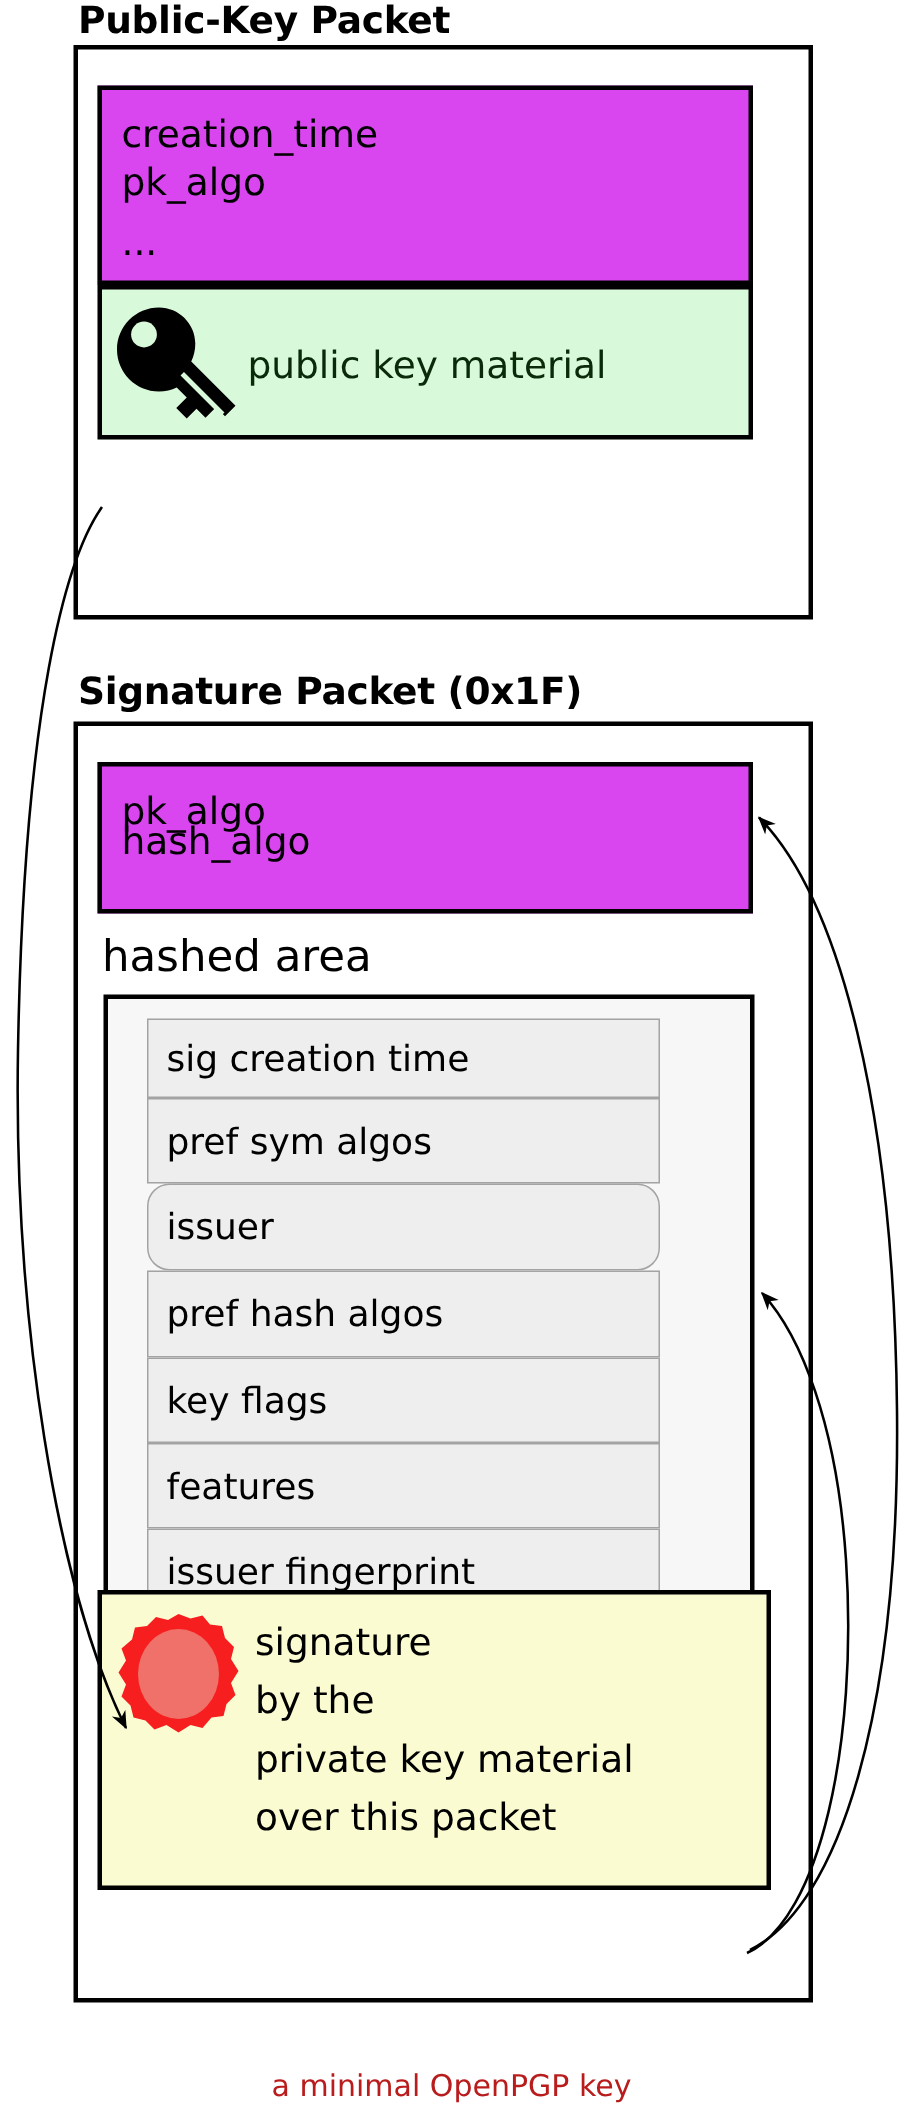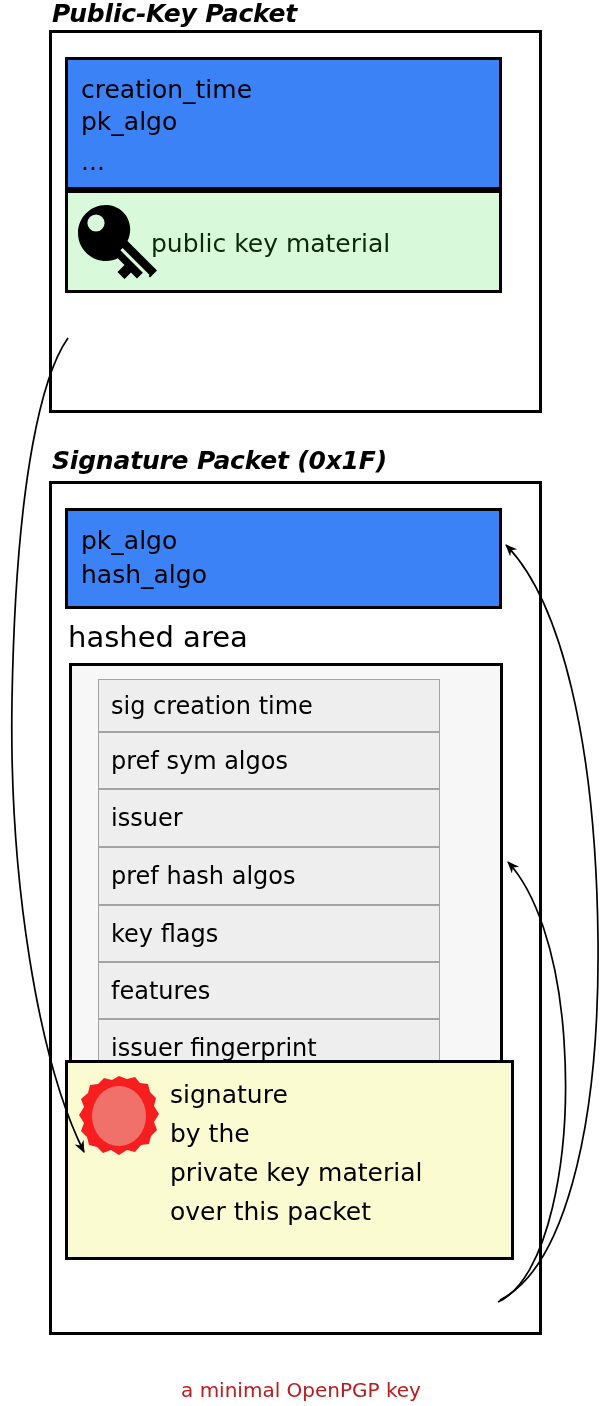--- a/index.html
+++ b/index.html
@@ -24,38 +24,37 @@
 
   
   .pkt-title {
     position: absolute;
     font-weight: bold;
     font-size: 25px;
     line-height: 28px;
     letter-spacing: -0.2px;
     white-space: nowrap;
     color: #000;
-    font-style: italic;
   }
 
   
   .packet-frame {
     position: absolute;
     box-sizing: border-box;
     border: 3px solid #000;
     background: #ffffff;
   }
 
   
   .block {
     position: absolute;
     box-sizing: border-box;
     border: 3px solid #000;
   }
-  .block-lavender { background: #3b82f6; }
+  .block-lavender { background: #d946ef; }
   .block-green    { background: #d9fada; }
   .block-yellow   { background: #fbfbd2; }
 
   .block-text {
     position: absolute;
     font-size: 25px;
     line-height: 35px;
     white-space: pre;
     color: #000;
   }
@@ -121,39 +120,39 @@
       <svg width="84" height="82" viewBox="0 0 84 82" xmlns="http://www.w3.org/2000/svg">
         <g fill="#000000">
           <path d="M30,2 C14.5,2 2,14.5 2,30 C2,45.5 14.5,58 30,58 C34.3,58 38.3,57 41.8,55.3
                    L48.5,62 L41.5,69 L48.5,76 L55,69.5 L61,75.5 L68,68.5 L74,74.5 L81,67.5
                    L51.5,38 C53.3,34.3 54.2,30.3 54.2,26 C54.2,12.8 43.2,2 30,2 Z"></path>
           <circle cx="20" cy="20" r="8.6" fill="#d9fada"></circle>
           <path d="M45.5,46.2 L72.5,73.2" stroke="#d9fada" stroke-width="3.2" fill="none"></path>
         </g>
       </svg>
     </span>
-    <div class="block-text txt-green" style="left:83px; top:33px; font-size:25px;">public key material</div>
+    <div class="block-text txt-green" style="left:97px; top:33px; font-size:25px;">public key material</div>
   </div>
 
   <div class="pkt-title" style="left:52px; top:447px;">Signature Packet (0x1F)</div>
 
   <div class="packet-frame" style="left:49px; top:481px; width:493px; height:854px;"></div>
 
   <div class="block block-lavender" style="left:65px; top:508px; width:437px; height:101px;">
     <div class="block-text" style="left:13px; top:12px;">pk_algo</div>
-    <div class="block-text" style="left:13px; top:46px;text-align:center;">hash_algo</div>
+    <div class="block-text" style="left:13px; top:32px;text-align:center;">hash_algo</div>
   </div>
 
   <div class="plain-label" style="left:68px; top:623px;">hashed area</div>
 
   <div class="block" style="left:69px; top:663px; width:434px; height:429px; background:#f7f7f7;"></div>
 
   <div class="subpkt" style="left:98px; top:679px; width:342px; height:53px;">sig creation time</div>
   <div class="subpkt" style="left:98px; top:732px; width:342px; height:57px;">pref sym algos</div>
-  <div class="subpkt" style="left:98px; top:789px; width:342px; height:58px;">issuer</div>
+  <div class="subpkt" style="left:98px; top:789px; width:342px; height:58px;border-radius:15px;">issuer</div>
   <div class="subpkt" style="left:98px; top:847px; width:342px; height:58px;">pref hash algos</div>
   <div class="subpkt" style="left:98px; top:962px; width:342px; height:57px;">features</div>
   <div class="subpkt" style="left:98px; top:905px; width:342px; height:57px;">key flags</div>
   <div class="subpkt" style="left:98px; top:1019px; width:342px; height:58px;">issuer fingerprint</div>
 
   <div class="block block-yellow" style="left:65px; top:1060px; width:449px; height:200px;">
 
     <span style="position:absolute; left:7px; top:10px; width:88px; height:88px;">
       <svg width="88" height="88" viewBox="0 0 88 88" xmlns="http://www.w3.org/2000/svg">
         <path d="M44,3 L52,6 L60,4 L65,10 L73,11 L75,19 L81,25 L79,33 L84,41 L79,49

